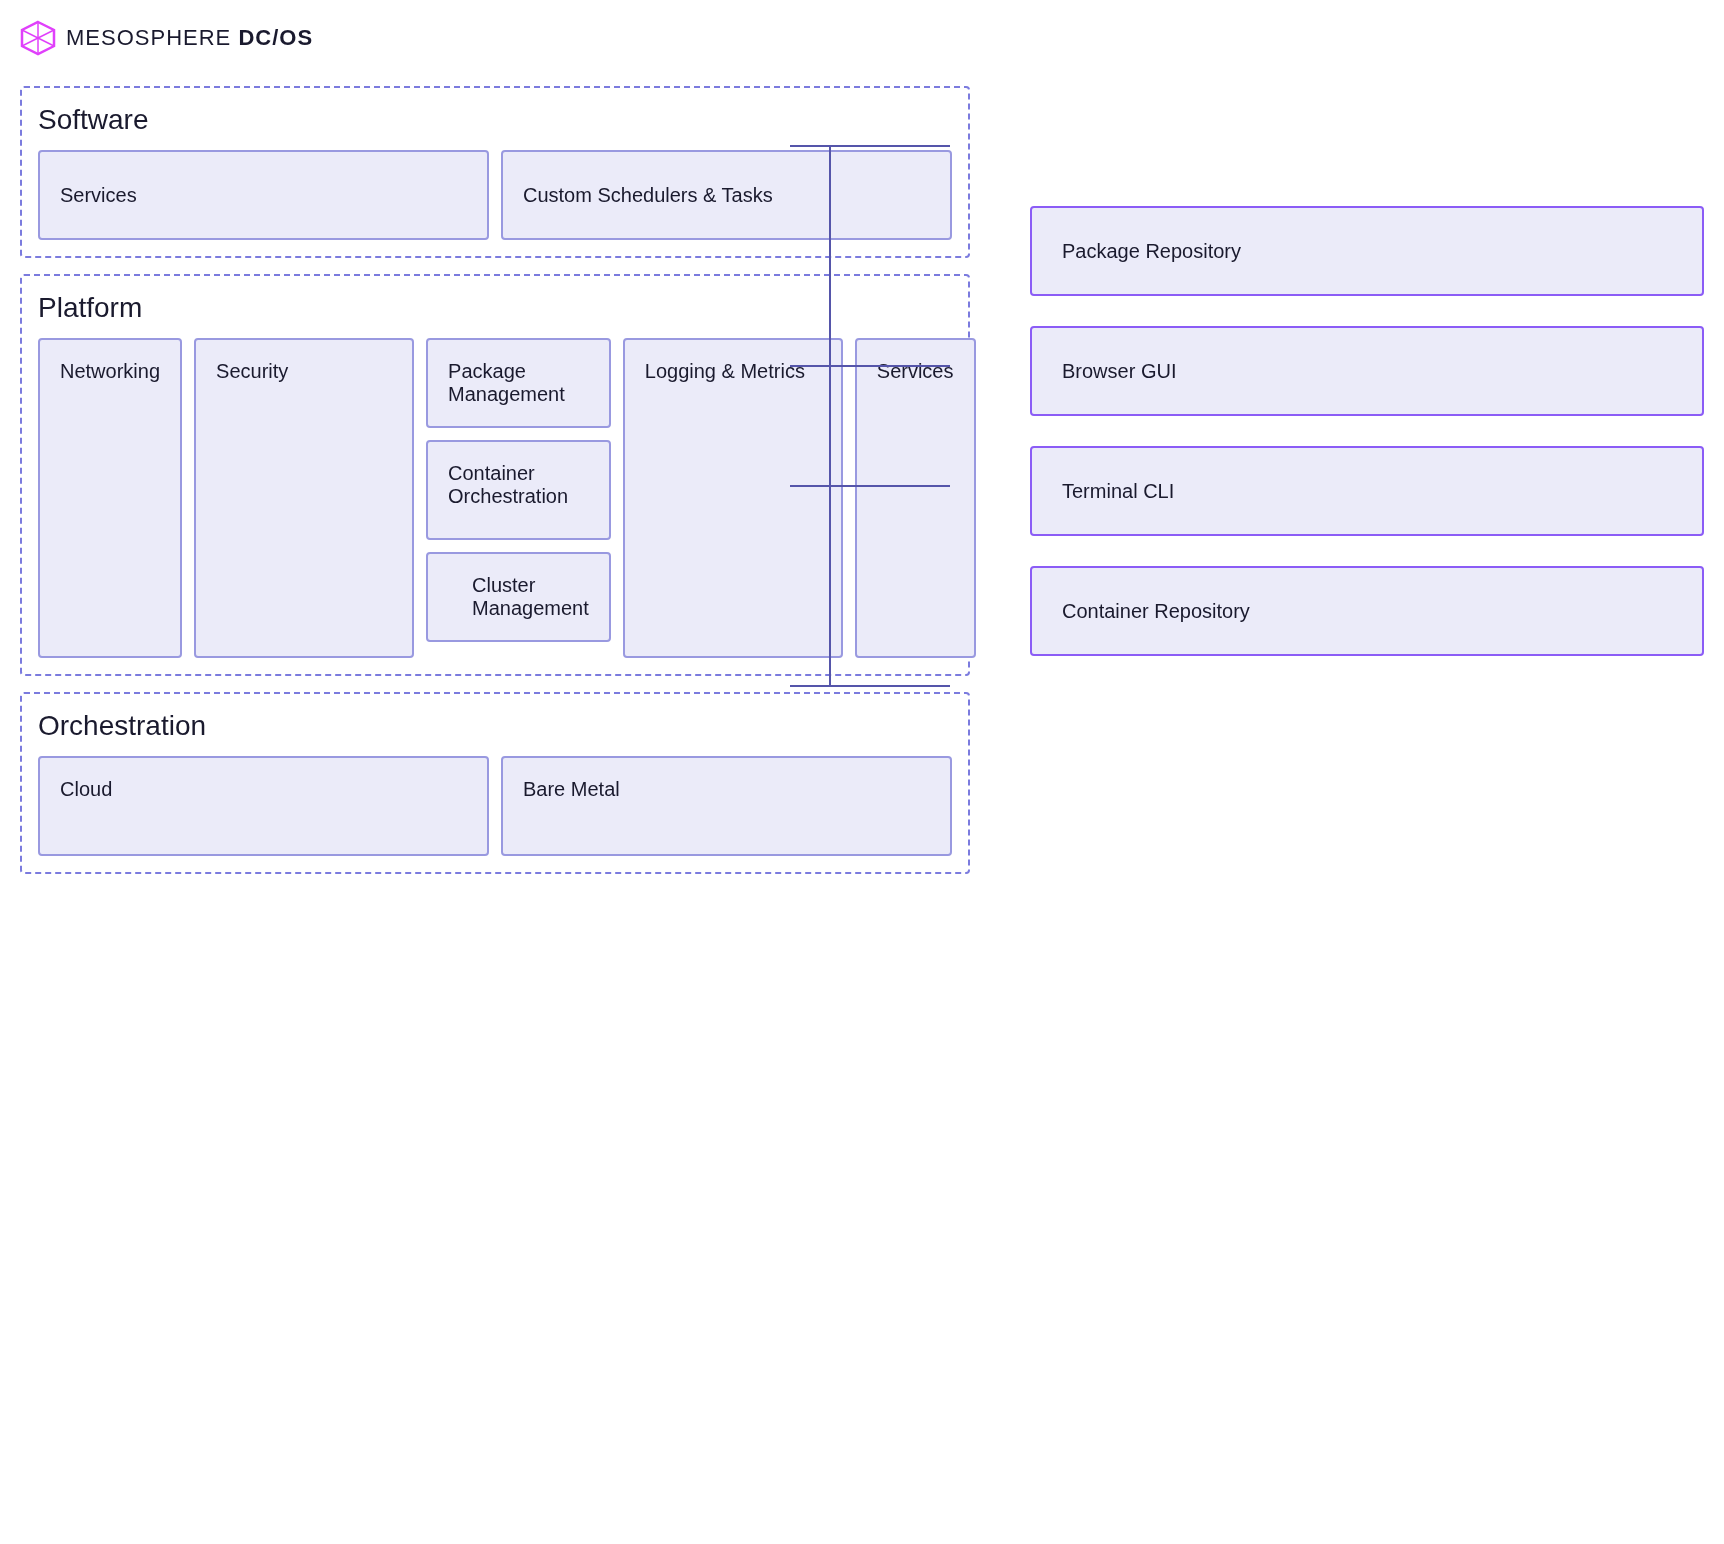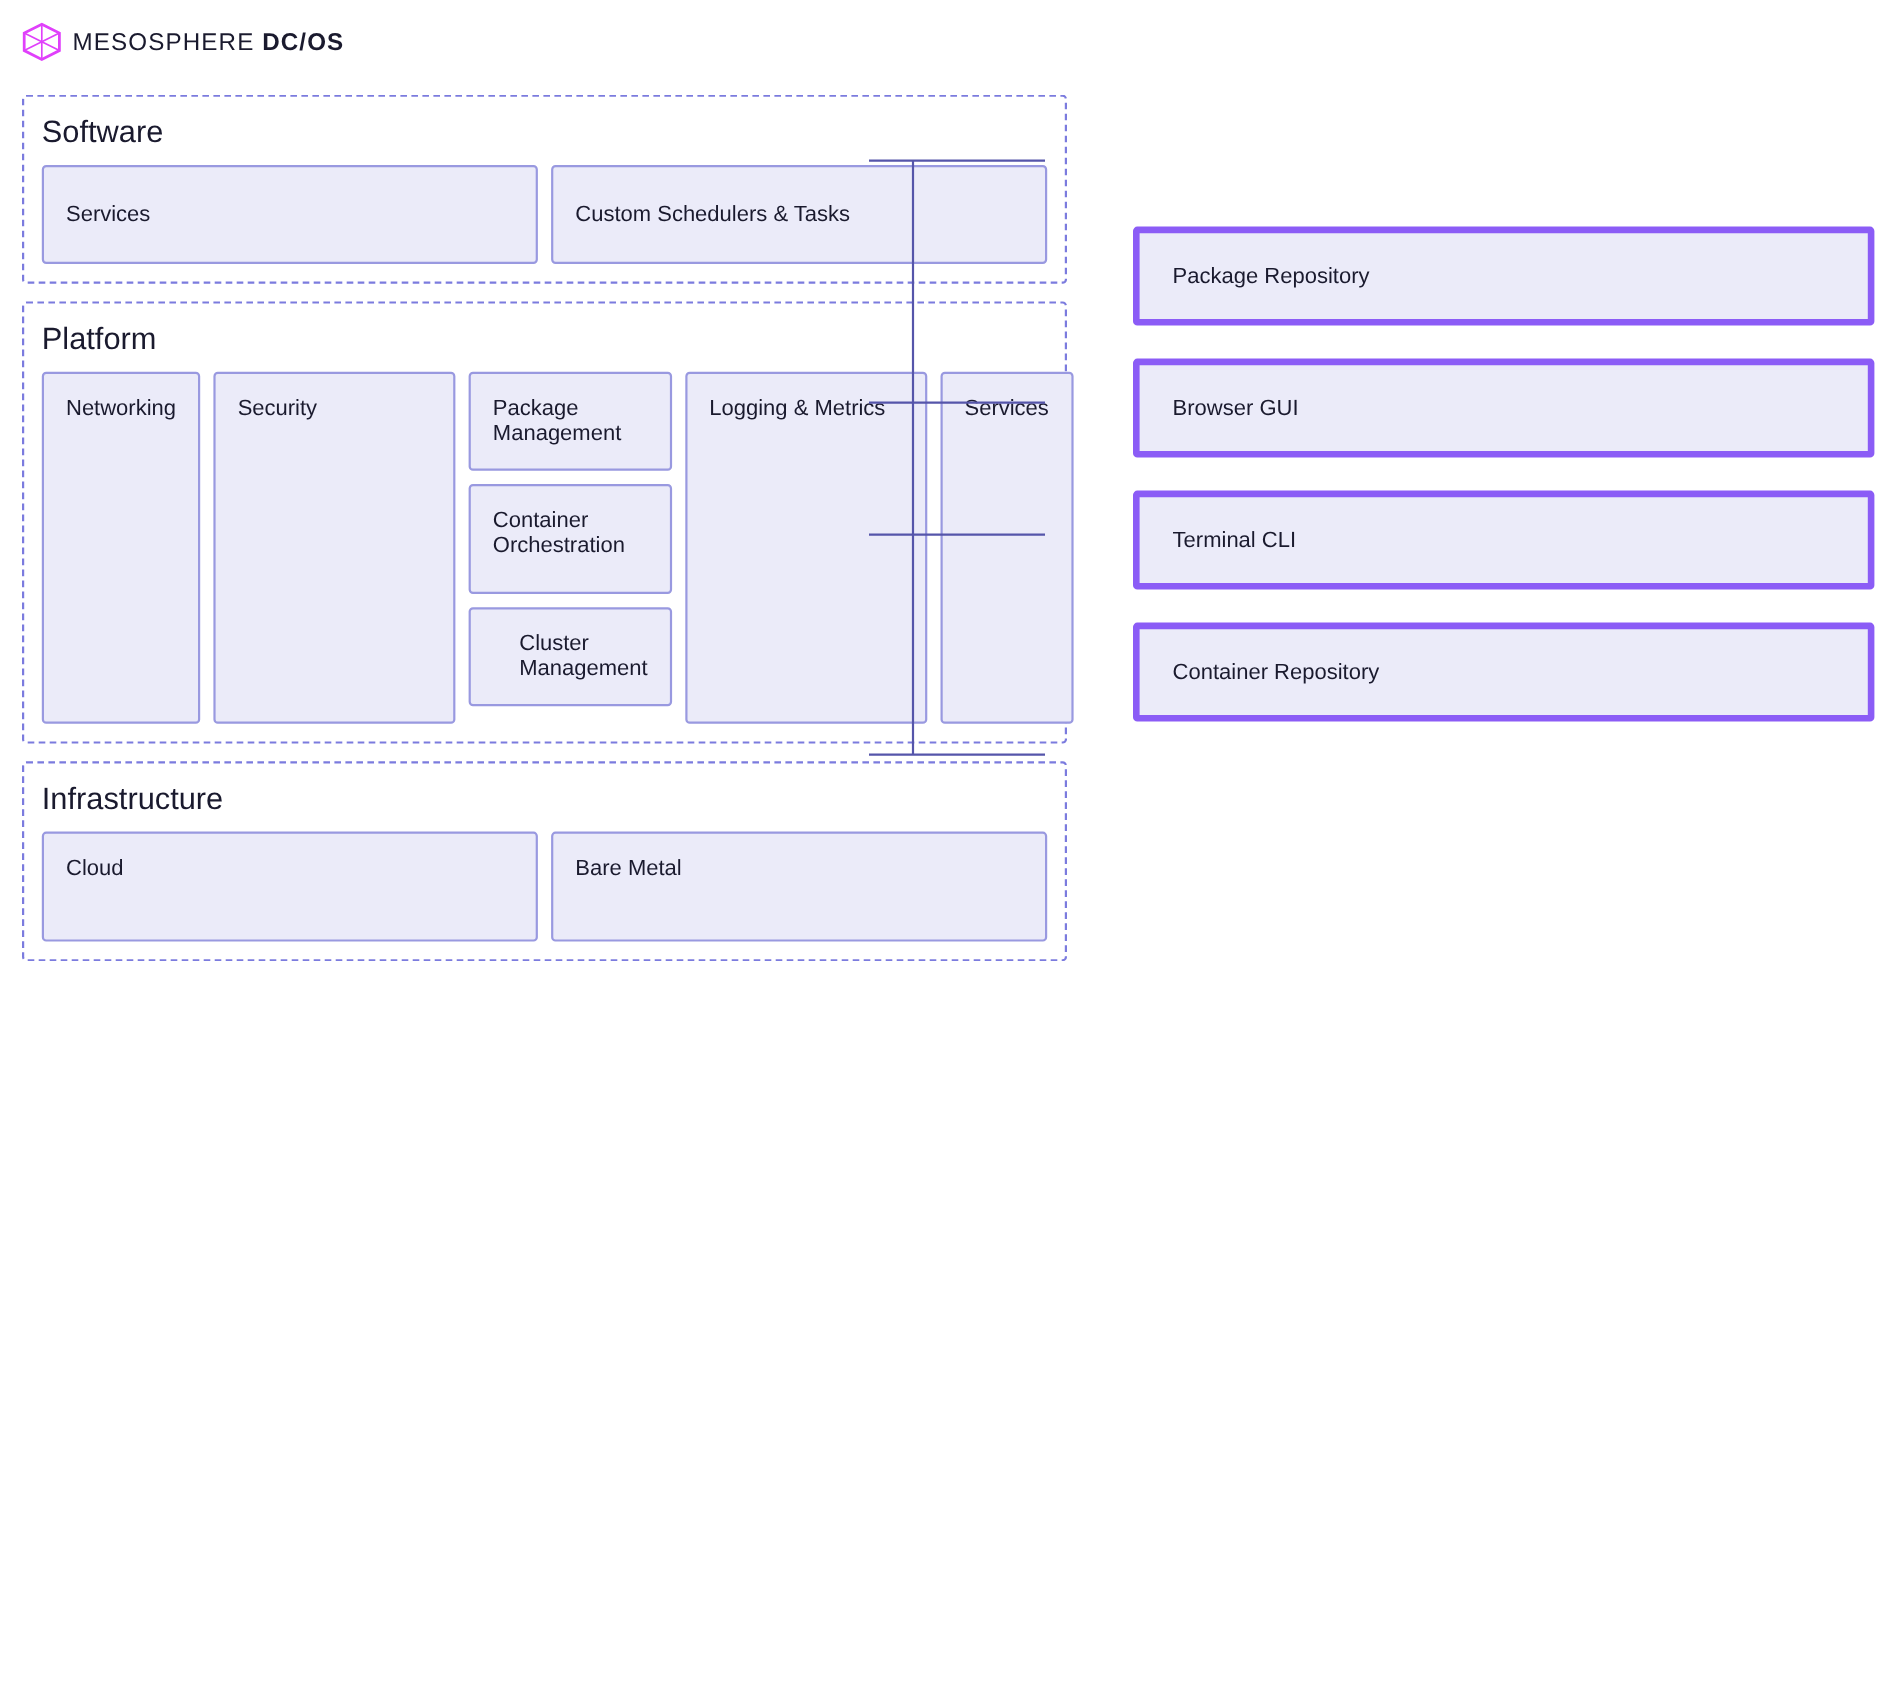--- a/index.html
+++ b/index.html
@@ -171,21 +171,21 @@
 
     .bare-metal-box {
       flex: 1;
       min-height: 100px;
       display: flex;
       align-items: flex-start;
     }
 
     
     .right-item {
-      border: 6px solid #8b5cf6;
+      border: 2px solid #8b5cf6;
       border-radius: 4px;
       background: #ebebf9;
       padding: 20px 30px;
       margin-bottom: 30px;
       min-width: 280px;
       min-height: 90px;
       display: flex;
       align-items: center;
     }
 
@@ -255,21 +255,21 @@
         </div>
 
         <div class="solid-box storage-box">
           <span class="solid-box-label">Services</span>
         </div>
 
       </div>
     </div>
 
     <div class="dashed-box">
-      <div class="dashed-box-label">Infrastructure</div>
+      <div class="dashed-box-label">Orchestration</div>
       <div class="infrastructure-row">
         <div class="solid-box cloud-box">
           <span class="solid-box-label">Cloud</span>
         </div>
         <div class="solid-box bare-metal-box">
           <span class="solid-box-label">Bare Metal</span>
         </div>
       </div>
     </div>
 

